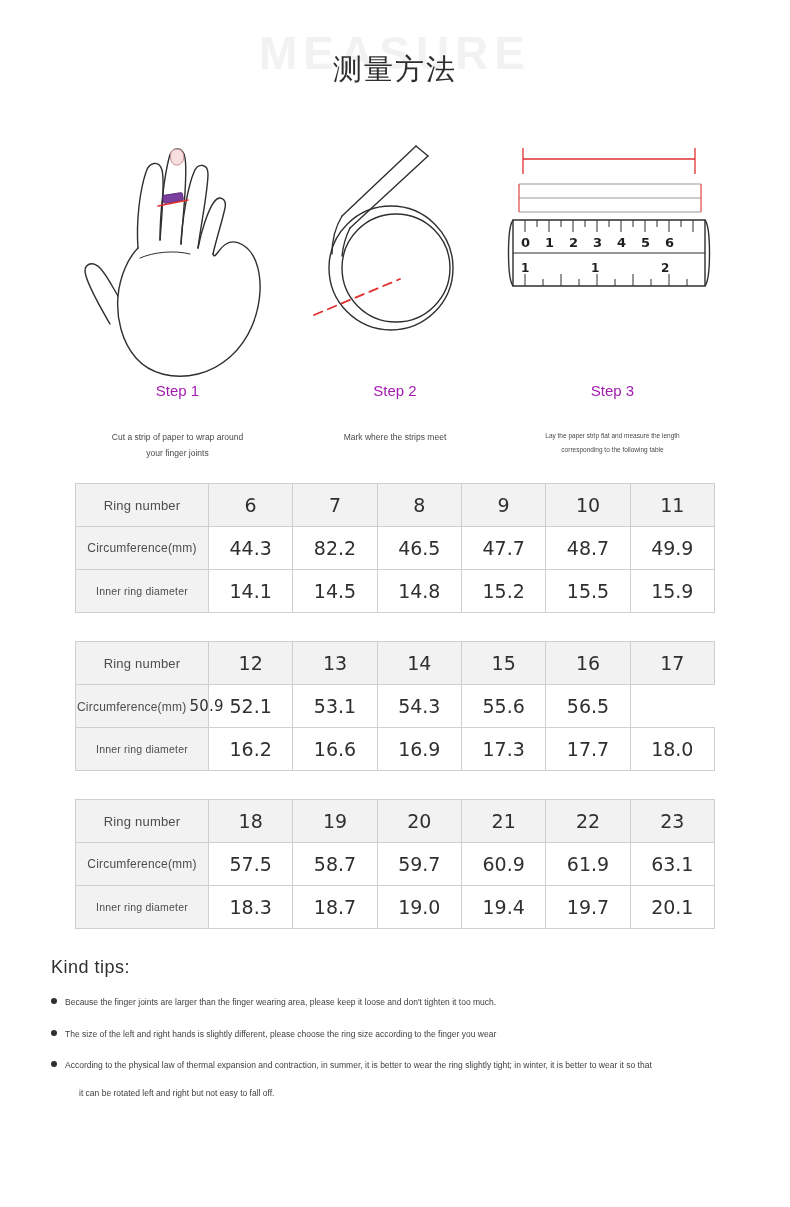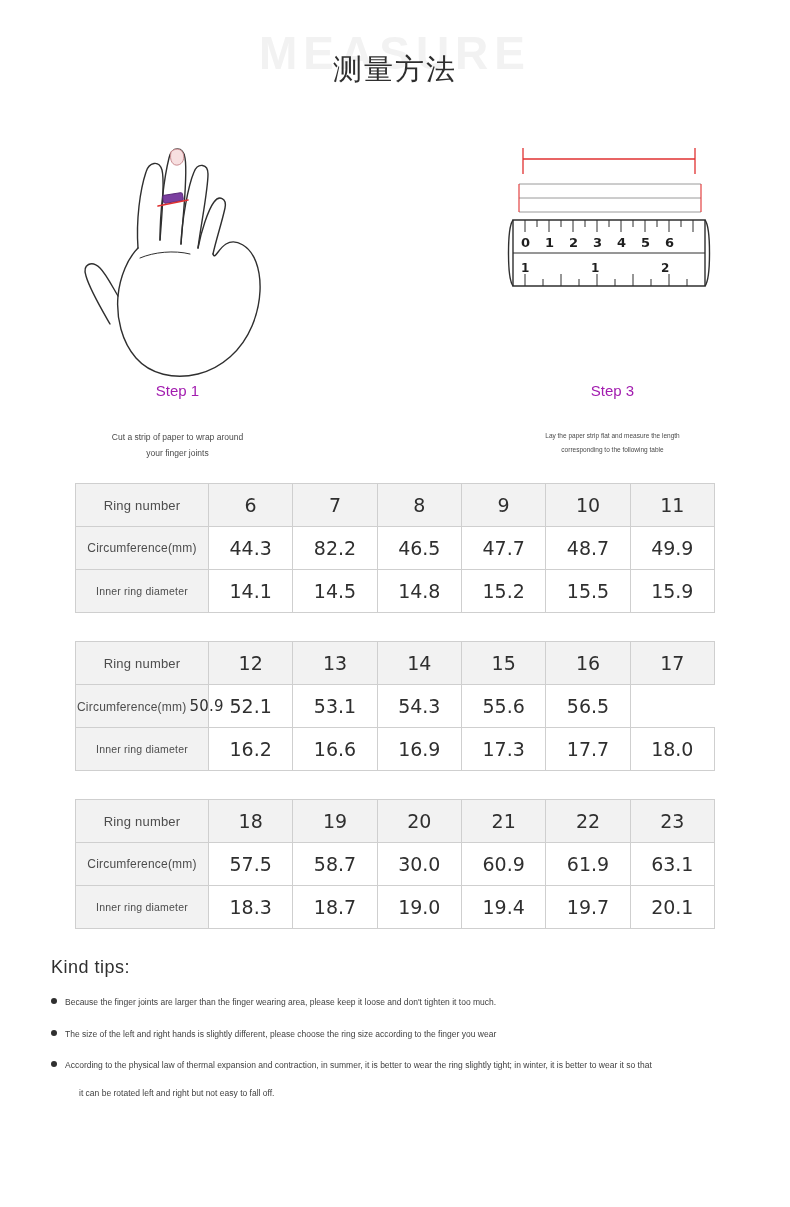--- a/index.html
+++ b/index.html
@@ -207,20 +207,45 @@
           <path d="M88 78 L118 72" stroke="#e03030" stroke-width="1.6" stroke-linecap="round"></path>
         </svg>
       </div>
       <div class="step-label">Step 1</div>
       <div class="step-desc">
         <div>Cut a strip of paper to wrap around</div>
         <div>your finger joints</div>
       </div>
     </div>
 
+    <div class="step step2">
+      <div class="step-art">
+        <svg width="215" height="250" viewBox="0 0 215 250" fill="none" xmlns="http://www.w3.org/2000/svg">
+          <g stroke="#2f2f2f" stroke-width="1.4" fill="none" stroke-linecap="round" stroke-linejoin="round">
+
+            <path d="M54 88 L128 18"></path>
+            <path d="M62 100 L140 28"></path>
+            <path d="M128 18 L140 28"></path>
+
+            <circle cx="103" cy="140" r="62"></circle>
+
+            <circle cx="108" cy="140" r="54"></circle>
+
+            <path d="M54 88 C48 98 44 112 44 126"></path>
+            <path d="M62 100 C58 108 55 118 54 128"></path>
+          </g>
+
+          <path d="M26 187 L112 151" stroke="#e03030" stroke-width="1.8" stroke-dasharray="9 6" stroke-linecap="round"></path>
+        </svg>
+      </div>
+      <div class="step-label">Step 2</div>
+      <div class="step-desc">
+        <div>Mark where the strips meet</div>
+      </div>
+    </div>
 
     <div class="step step3">
       <div class="step-art">
         <svg width="215" height="250" viewBox="0 0 215 250" fill="none" xmlns="http://www.w3.org/2000/svg">
 
           <g stroke="#e03030" stroke-width="1.3">
             <path d="M18 20 L18 46"></path>
             <path d="M190 20 L190 46"></path>
             <path d="M18 31 L190 31"></path>
           </g>
@@ -372,21 +397,21 @@
         <td>19</td>
         <td>20</td>
         <td>21</td>
         <td>22</td>
         <td>23</td>
       </tr>
       <tr>
         <td class="rowhead">Circumference(mm)</td>
         <td>57.5</td>
         <td>58.7</td>
-        <td>30.0</td>
+        <td>59.7</td>
         <td>60.9</td>
         <td>61.9</td>
         <td>63.1</td>
       </tr>
       <tr>
         <td class="rowhead rowhead-small">Inner ring diameter</td>
         <td>18.3</td>
         <td>18.7</td>
         <td>19.0</td>
         <td>19.4</td>

